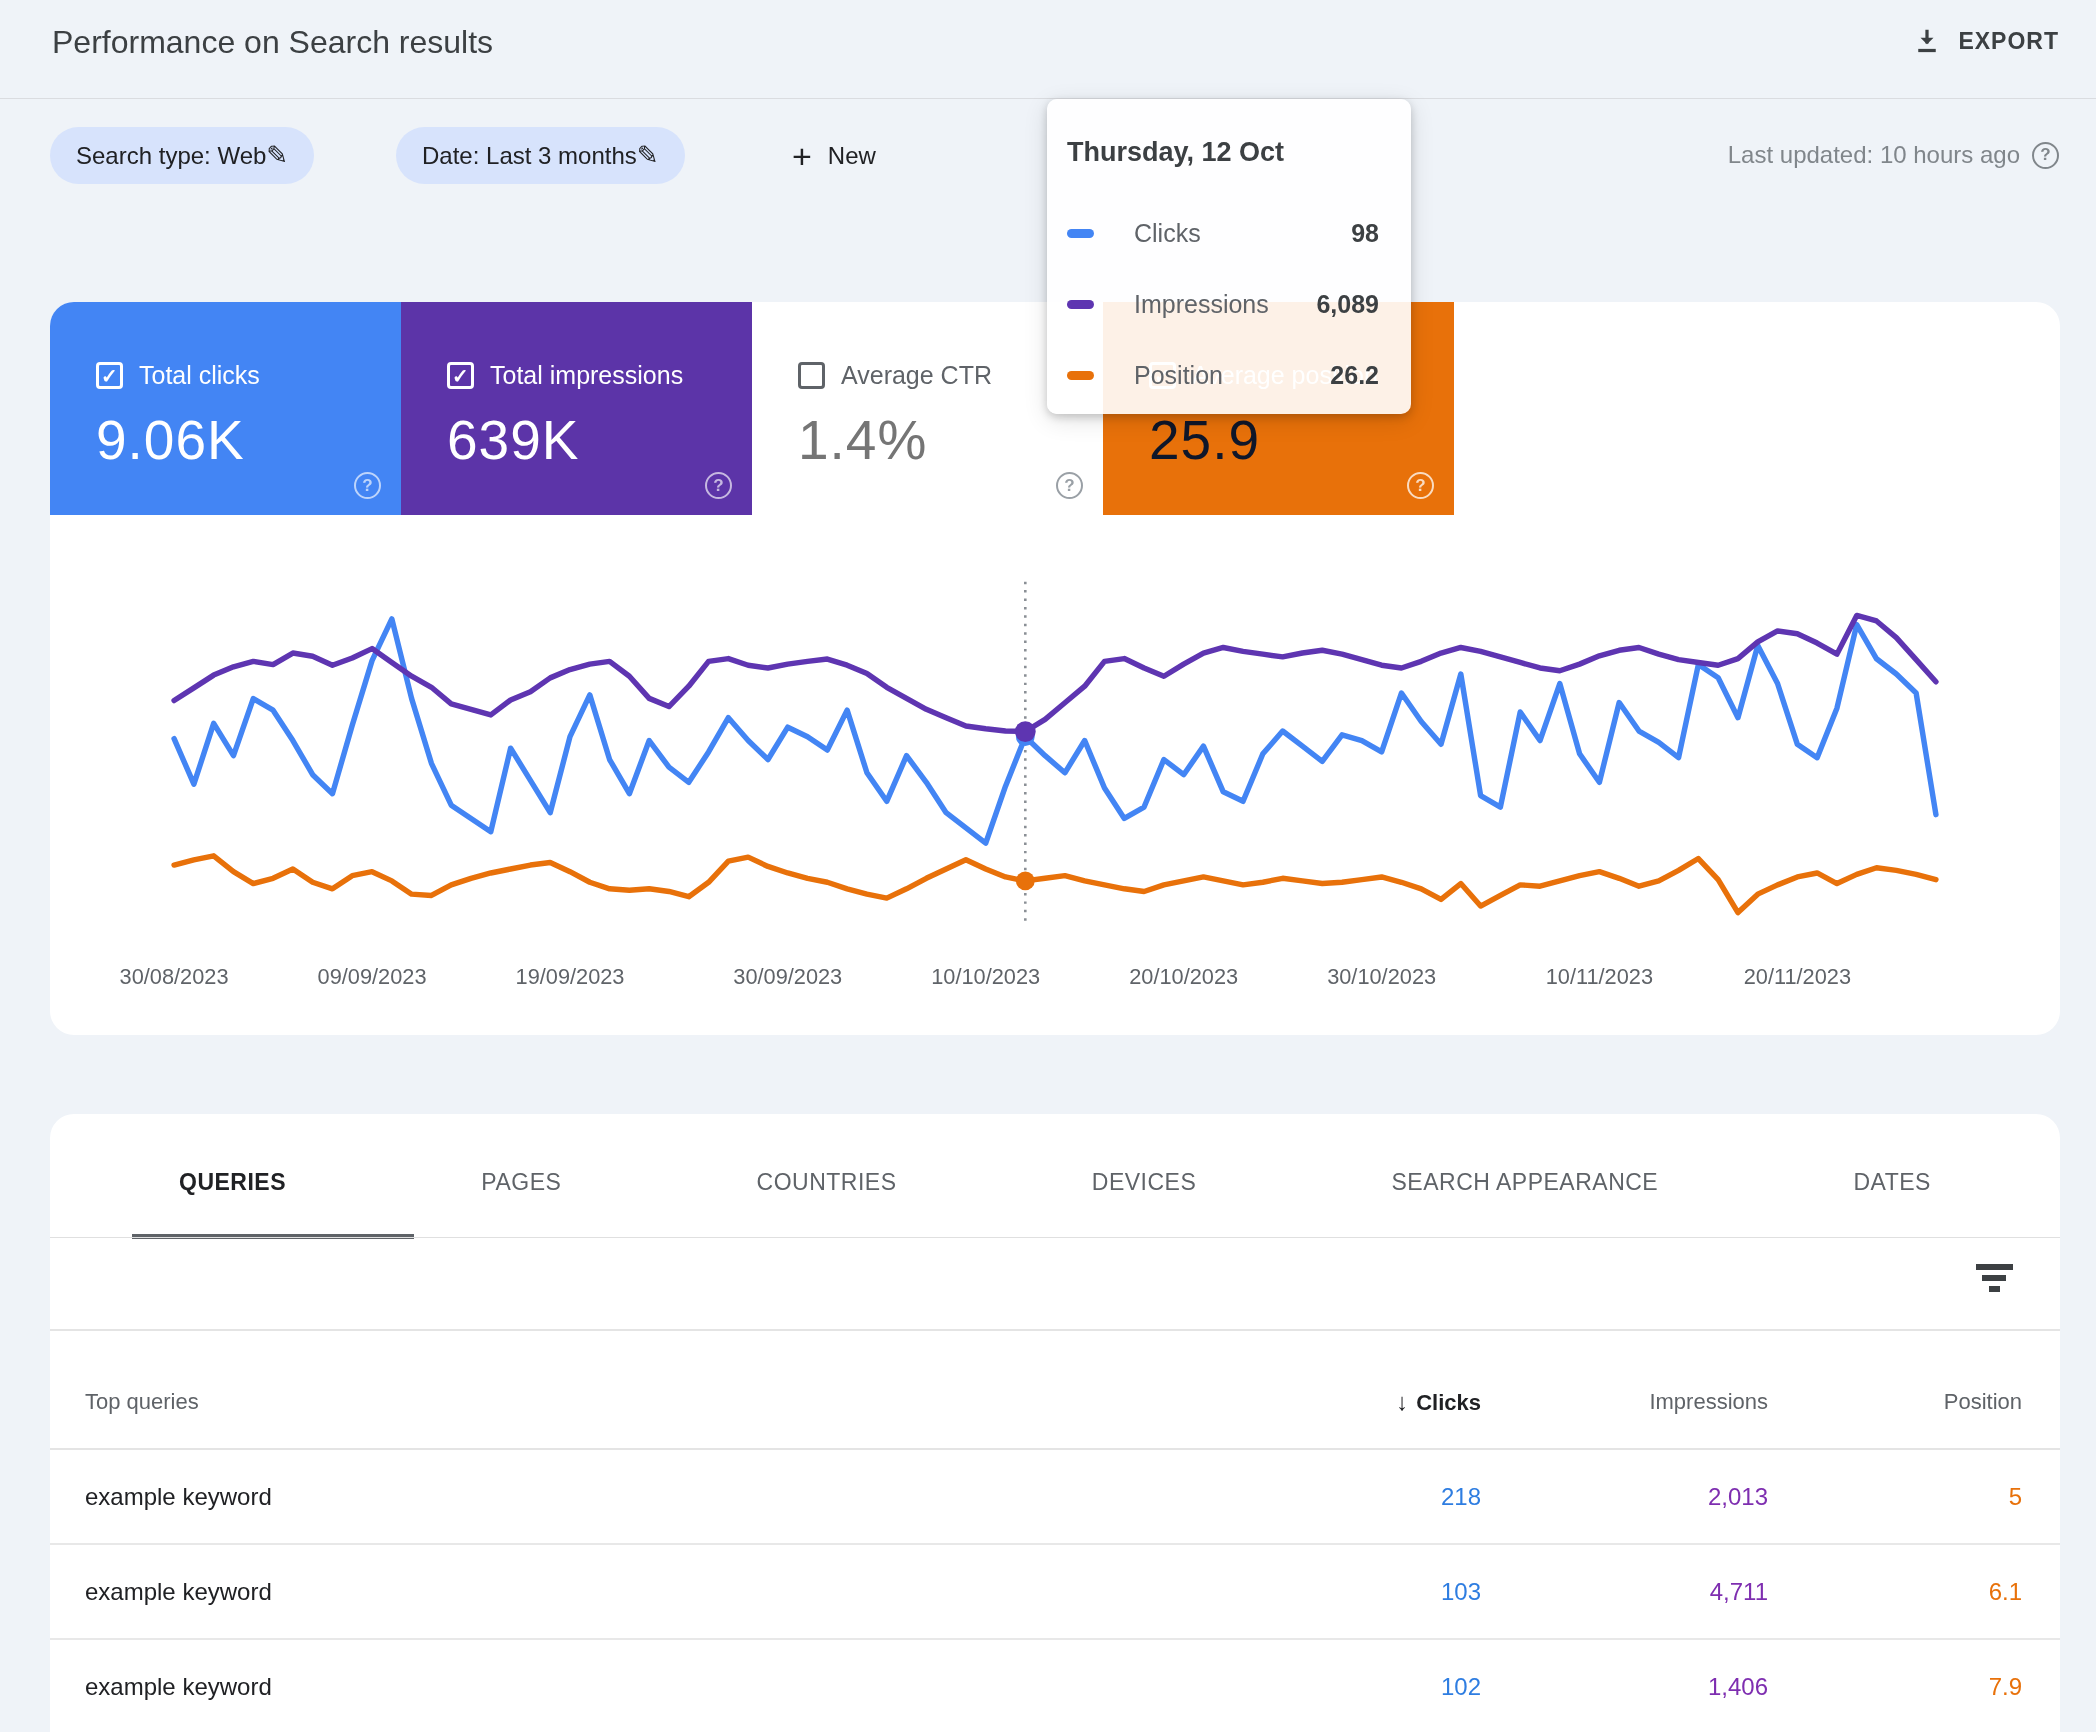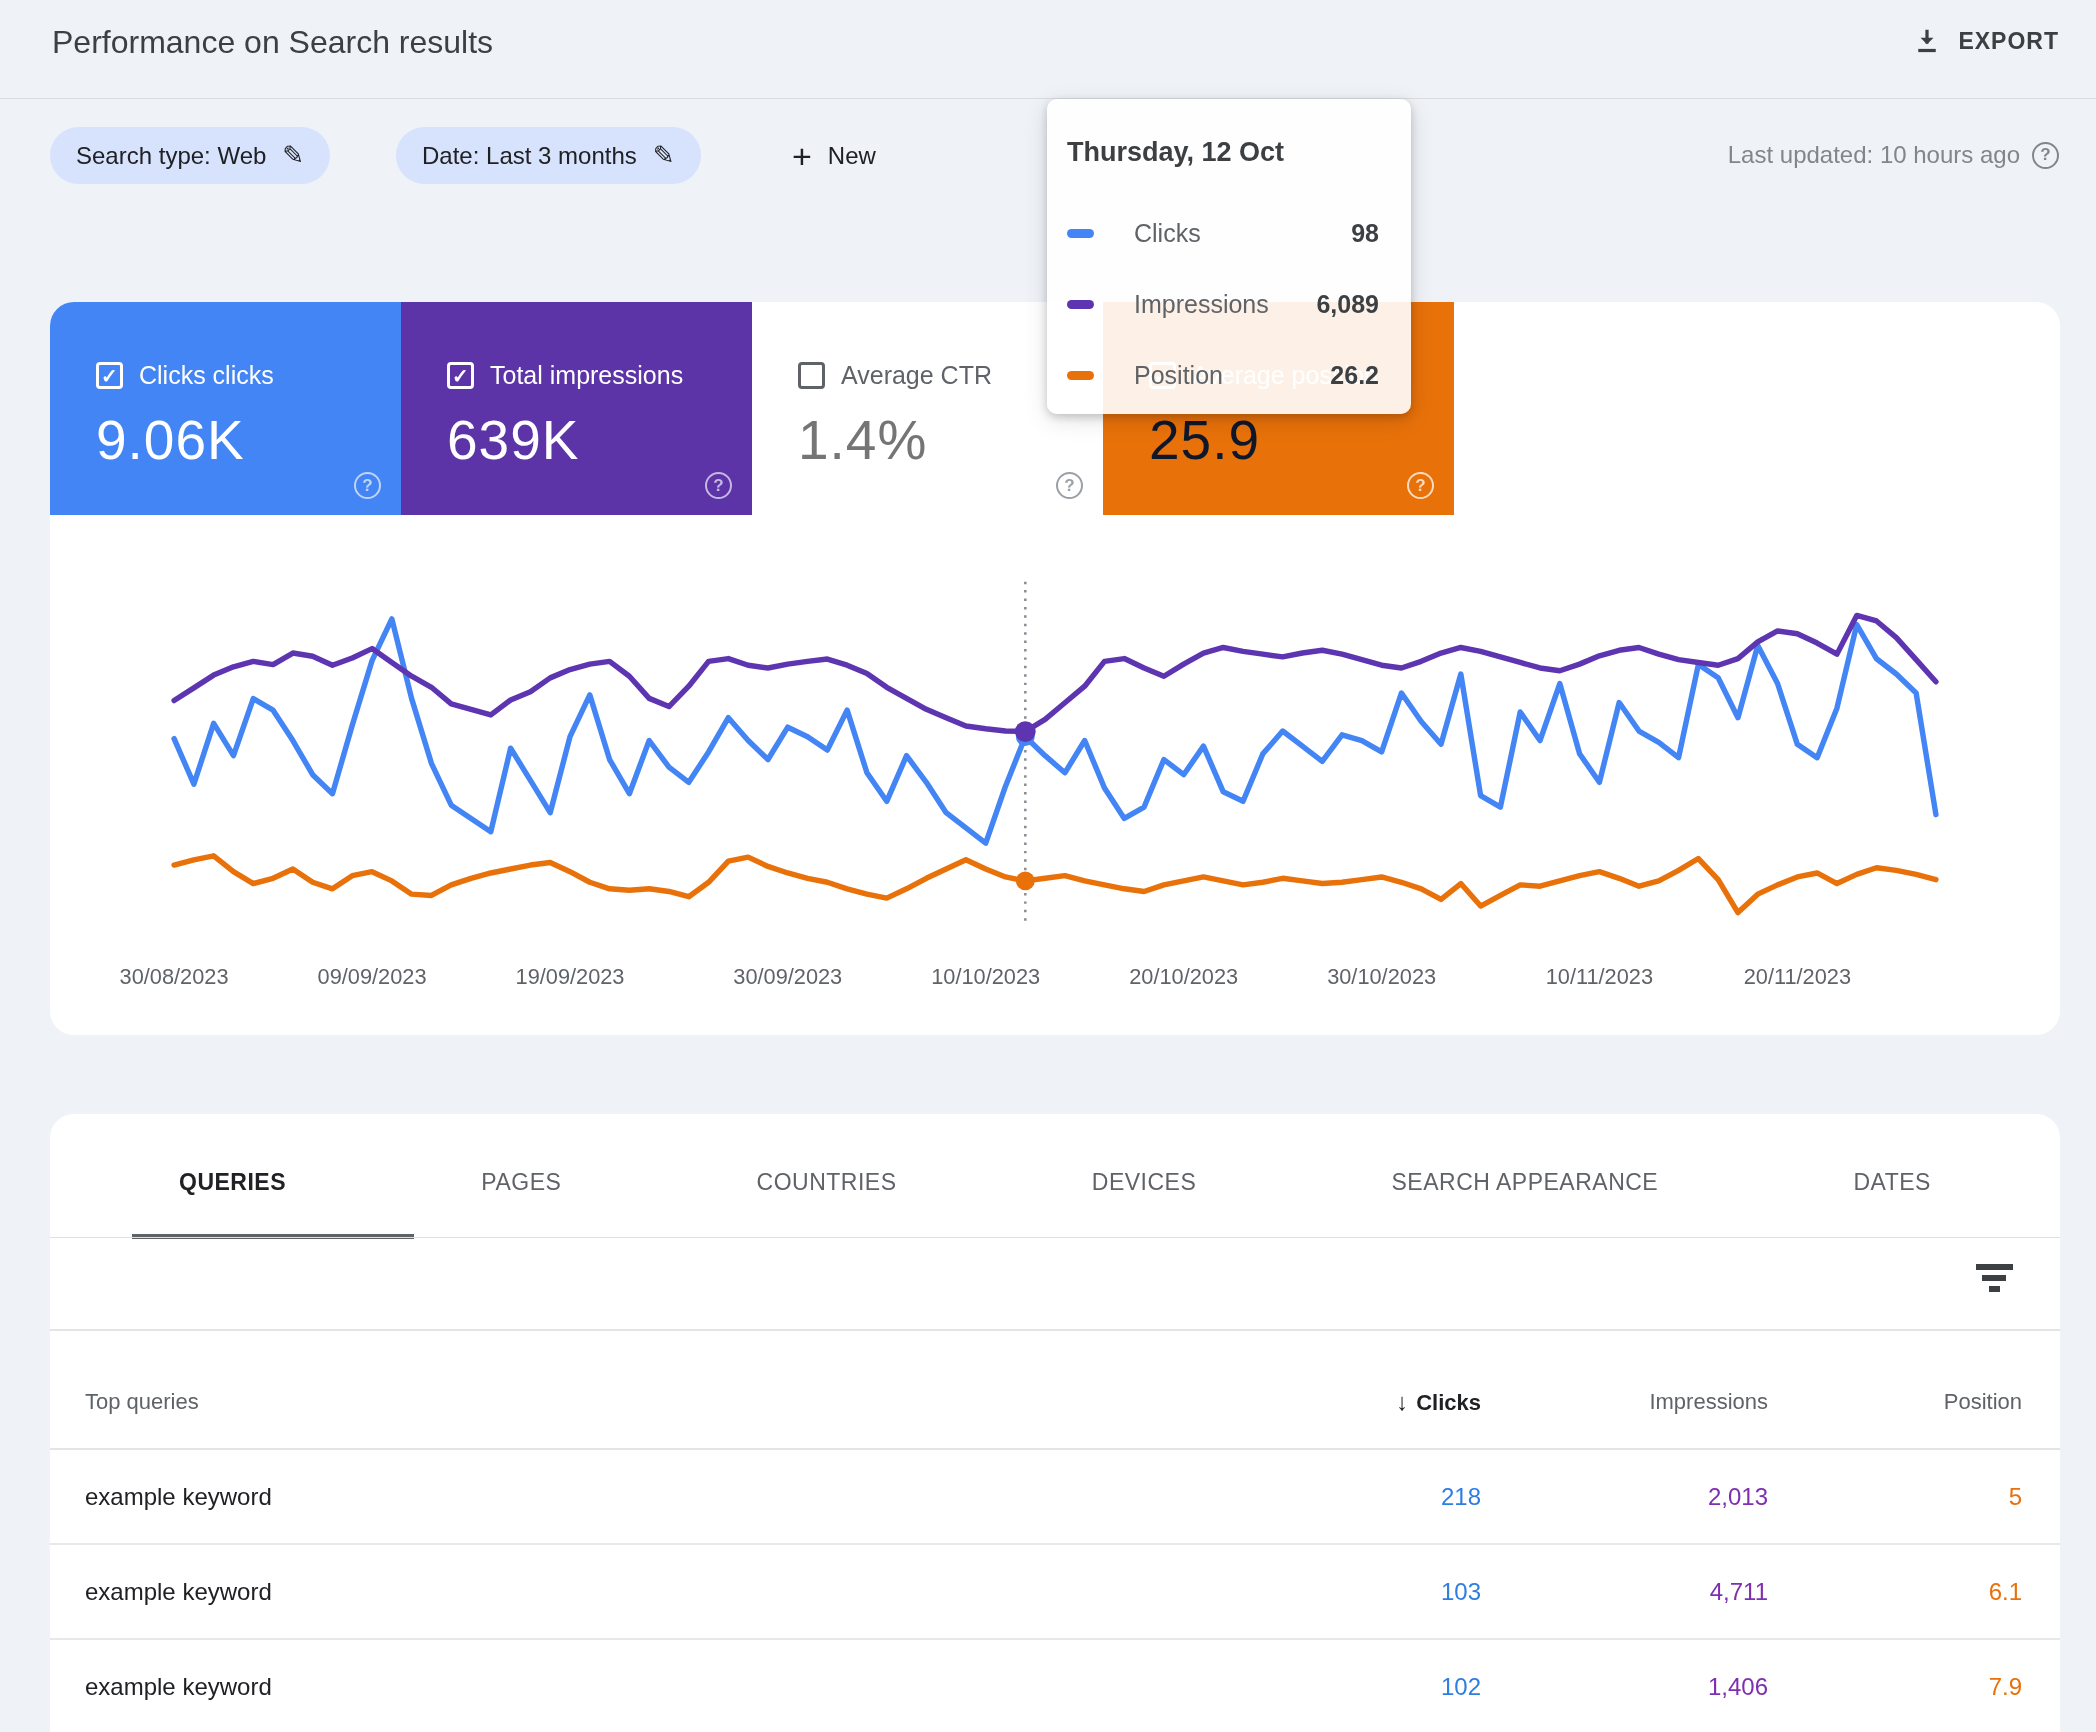--- a/index.html
+++ b/index.html
@@ -8,21 +8,21 @@
 
   
   .app-header { position:absolute; left:0; top:0; width:2097px; height:99px; }
   .page-title { position:absolute; left:52px; top:24px; font-size:32px; font-weight:400; color:#3c4043; }
   .export-btn { position:absolute; right:38px; top:26px; display:flex; align-items:center; gap:16px;
                 font-size:23px; font-weight:700; letter-spacing:1px; color:#3c4043; cursor:pointer; }
   .top-divider { position:absolute; left:0; top:98px; width:2097px; height:1px; background:#dadce0; }
 
   
   .chip { position:absolute; top:127px; height:57px; border-radius:29px; background:#d7e3fc;
-          display:flex; align-items:center; gap:16px; padding:0 26px; font-size:24px; color:#202124; cursor:pointer; }
+          display:flex; align-items:center; padding:0 26px; font-size:24px; color:#202124; cursor:pointer; }
   .chip .pencil-glyph { font-size:26px; color:#202124; }
   #chip-search { left:50px; }
   #chip-date { left:396px; }
   .new-btn { position:absolute; left:792px; top:127px; height:57px; display:flex; align-items:center; gap:16px;
              font-size:24px; color:#202124; cursor:pointer; }
   .new-btn .plus-glyph { font-size:34px; font-weight:400; line-height:1; }
   .last-updated { position:absolute; right:38px; top:141px; display:flex; align-items:center; gap:12px;
                   font-size:24px; color:#80868b; }
   .q-circle { display:inline-flex; align-items:center; justify-content:center; width:27px; height:27px;
               border:2px solid currentColor; border-radius:50%; font-size:17px; font-weight:700; }
@@ -114,21 +114,21 @@
 <div class="last-updated">
   <span>Last updated: 10 hours ago</span>
   <span class="q-circle">?</span>
 </div>
 
 <section class="chart-panel">
   <div class="cards-row" id="cards-row">
       <div class="metric-card" style="background: rgb(67, 133, 244);">
         <div class="card-top" style="color: rgb(255, 255, 255);">
           <span class="cbx">✓</span>
-          <span class="card-label">Clicks clicks</span>
+          <span class="card-label">Total clicks</span>
         </div>
         <div class="card-value" style="color: rgb(255, 255, 255);">9.06K</div>
         <span class="q-circle card-help" style="color: rgba(255, 255, 255, 0.65);">?</span>
       </div>
       <div class="metric-card" style="background: rgb(92, 52, 168);">
         <div class="card-top" style="color: rgb(255, 255, 255);">
           <span class="cbx">✓</span>
           <span class="card-label">Total impressions</span>
         </div>
         <div class="card-value" style="color: rgb(255, 255, 255);">639K</div>

